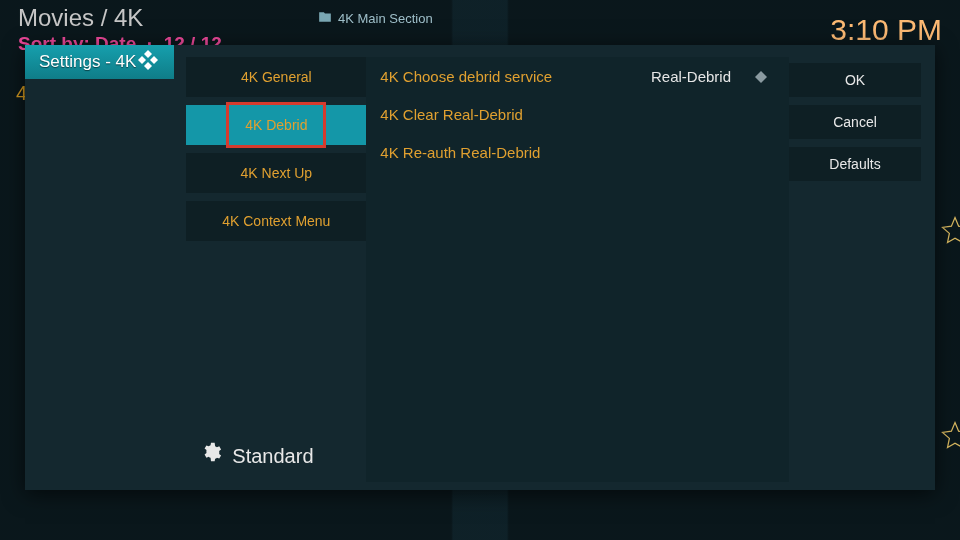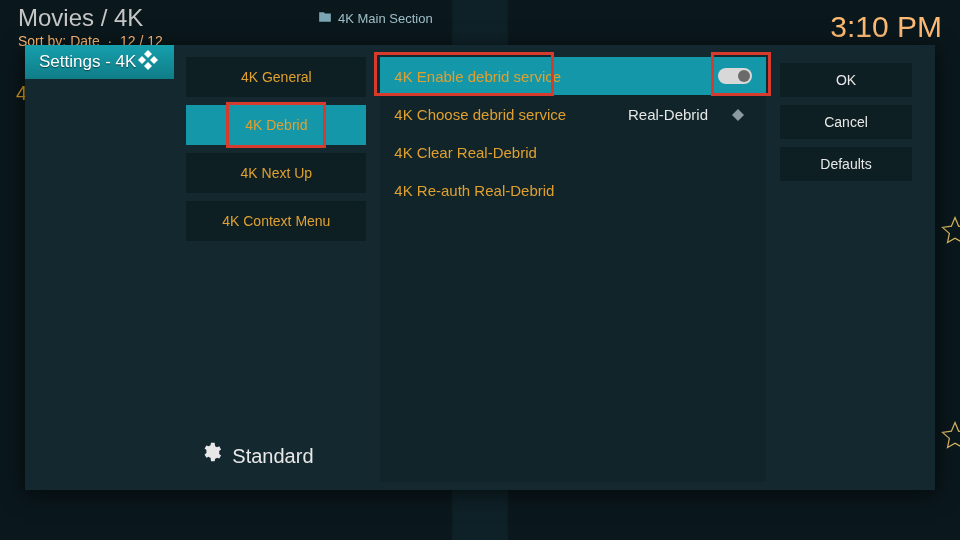--- a/index.html
+++ b/index.html
@@ -27,21 +27,21 @@
   .star svg { width: 100%; height: 100%; }
 
   
   .topbar {
     position: absolute; top: 4px; left: 18px; right: 18px;
     display: flex; align-items: center; justify-content: space-between;
     z-index: 1;
     color: #d0d0d0;
   }
   .topbar .left .crumb { font-size: 24px; font-weight: 300; color: #c6c6c6; }
-  .topbar .left .sortline { font-size: 14px; color: #fdba74; margin-top: 1px; }
+  .topbar .left .sortline { font-size: 19px; color: #ec4899; margin-top: 1px; font-weight: bold; }
   .topbar .center { position:absolute; left:300px; top:6px; display:flex; align-items:center; gap:6px; color:#9fbfc9; font-size:13px;justify-content:space-between; }
   .topbar .center .folder-icon svg { width:14px; height:14px; }
   .topbar .clock { font-size: 30px; font-weight: 300; color: #fdba74; }
 
   .accent-4k {
     position: absolute;
     left: 16px; top: 82px;
     color: #d49a20;
     font-size: 20px;
     z-index:1;
@@ -62,22 +62,21 @@
     background: linear-gradient(#169fad, #0f7d88);
     display: flex; align-items: center; justify-content: space-between;
     padding: 0 14px;
   }
   .dialog-title { color: #fff; font-size: 17px; font-weight: 400; text-shadow: 0 1px 1px rgba(0,0,0,.5);}
   .kodi-logo svg { width: 24px; height: 24px; }
 
   .dialog-body {
     flex: 1;
     display: flex;
-    padding: 12px 23px 8px 12px;
-    gap: 14px;
+    padding: 12px 14px 8px 12px;
   }
 
   
   .sidebar { width: 180px; display:flex; flex-direction:column; }
   .side-btn {
     height: 40px;
     background: #0e1f24;
     color: #e0a030;
     display:flex; align-items:center; justify-content:center;
     font-size: 14px;
@@ -216,28 +215,20 @@
         <span class="gear-icon">
           <svg viewBox="0 0 24 24">
               <path fill="#e8e8e8" d="M12 8a4 4 0 100 8 4 4 0 000-8zm9 4a7 7 0 00-.1-1.2l2.1-1.6-2-3.4-2.5 1a7 7 0 00-2-1.2L16 2h-4l-.5 2.6a7 7 0 00-2 1.2l-2.5-1-2 3.4 2.1 1.6A7 7 0 007 12c0 .4 0 .8.1 1.2L5 14.8l2 3.4 2.5-1a7 7 0 002 1.2L12 22h4l.5-2.6a7 7 0 002-1.2l2.5 1 2-3.4-2.1-1.6c.1-.4.1-.8.1-1.2z"></path>
             </svg>
         </span>
         <span>Standard</span>
       </div>
     </div>
 
     <div class="settings">
-      <div class="setting-row selected">
-        <span>4K Enable debrid service</span>
-        <div class="right-group">
-          <div class="toggle on"></div>
-        </div>
-        <span class="redbox-label"></span>
-        <span class="redbox-toggle"></span>
-      </div>
       <div class="setting-row">
         <span>4K Choose debrid service</span>
         <div class="right-group">
           <span class="value">Real-Debrid</span>
           <span class="chevrons">
             <svg viewBox="0 0 26 16">
                 <path fill="#8a9aa0" d="M6 10l6-6 6 6z"></path>
                 <path fill="#8a9aa0" d="M6 6l6 6 6-6z" transform="translate(0 4)"></path>
               </svg>
           </span>

